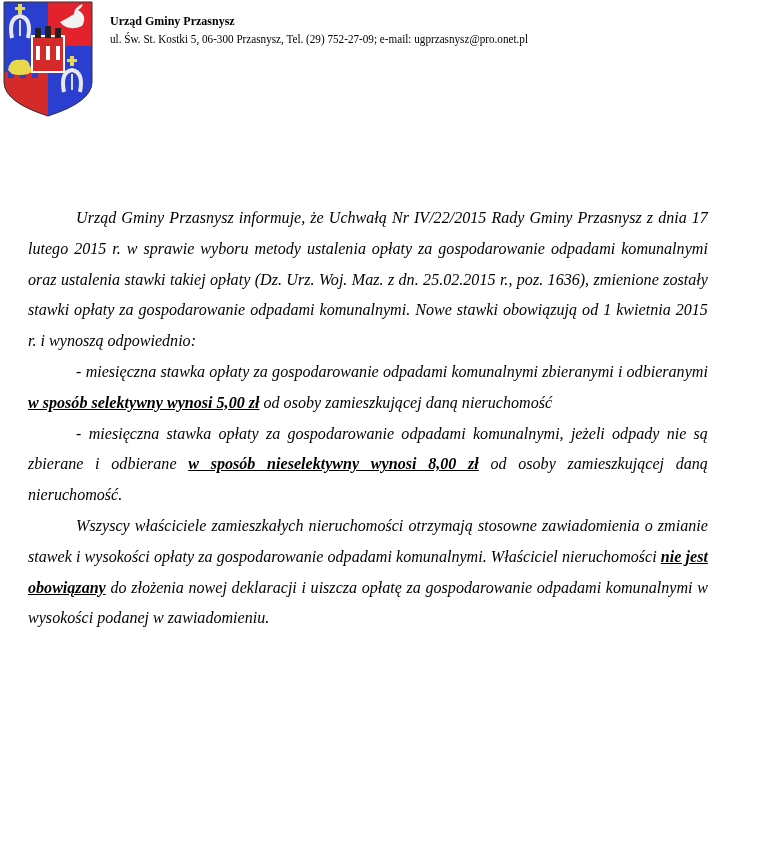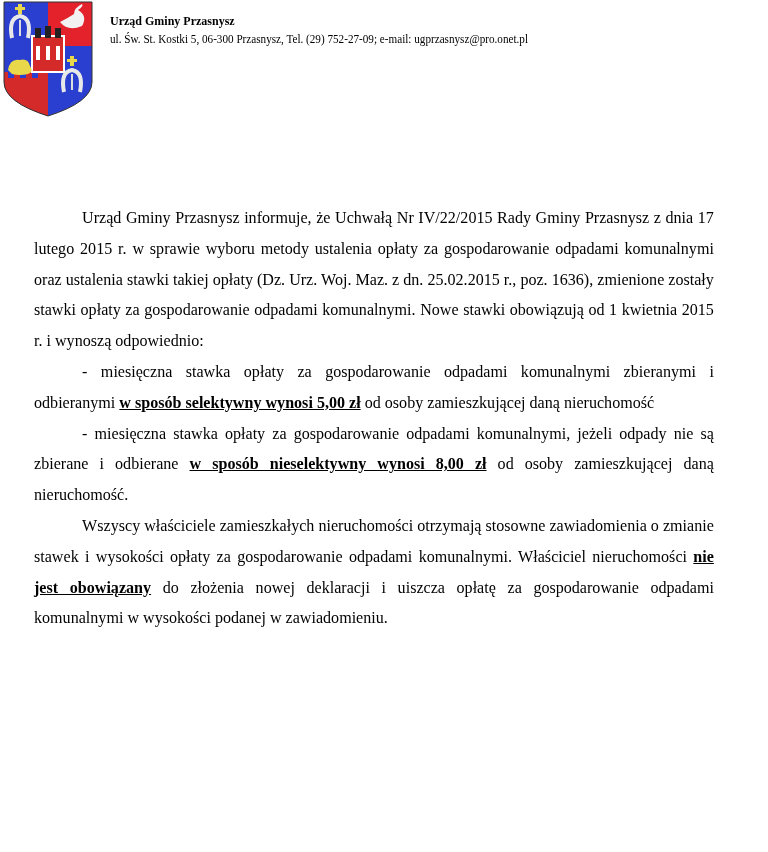--- a/index.html
+++ b/index.html
@@ -1,21 +1,21 @@
 <!DOCTYPE html>
 <html><head>
 <meta charset="utf-8">
 <style>
   html, body { margin:0; padding:0; background:#ffffff; }
   body { width:768px; height:852px; position:relative; overflow:hidden; font-family:"Liberation Serif", serif; color:#000; }
   .crest { position:absolute; left:2px; top:0; width:92px; height:118px; }
   .letterhead { position:absolute; left:110px; top:12px; font-size:12px; line-height:18px; }
   .lh-title { font-weight:bold; }
   .lh-addr { white-space:nowrap; transform:scaleX(0.93); transform-origin:left; }
-  .body { position:absolute; left:34px; top:202px; width:720px; }
+  .body { position:absolute; left:28px; top:202px; width:720px;font-style:italic; }
   .p { font-size:17.4px; line-height:30.8px; text-align:justify; text-align-last:left; transform:scaleX(0.925); transform-origin:left; width:735px; margin:0; }
   .ind { text-indent:52px; }
   .hl { font-weight:bold; text-decoration:underline; }
 </style>
 </head>
 <body>
 
 <div class="crest">
   <svg width="92" height="118" viewBox="0 0 92 118">
     <defs>

